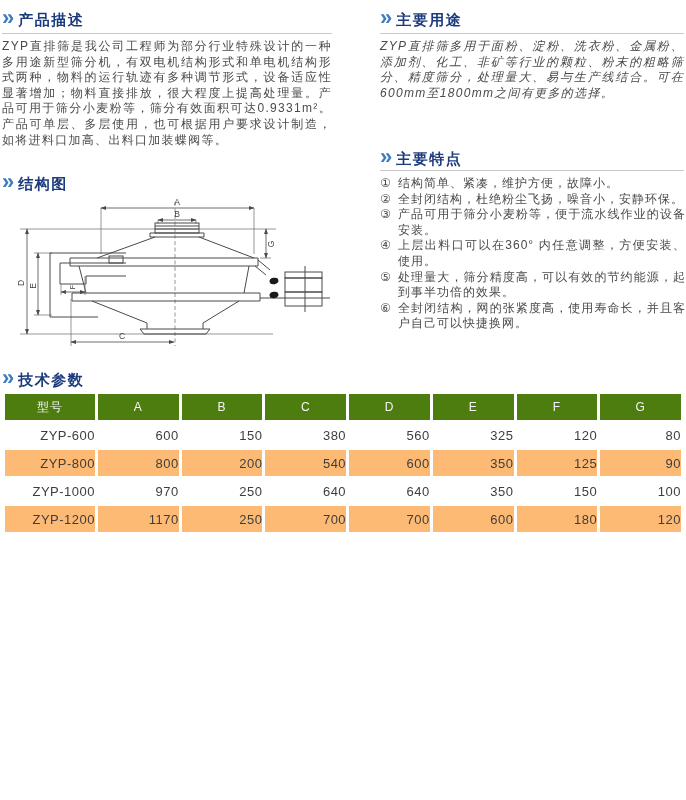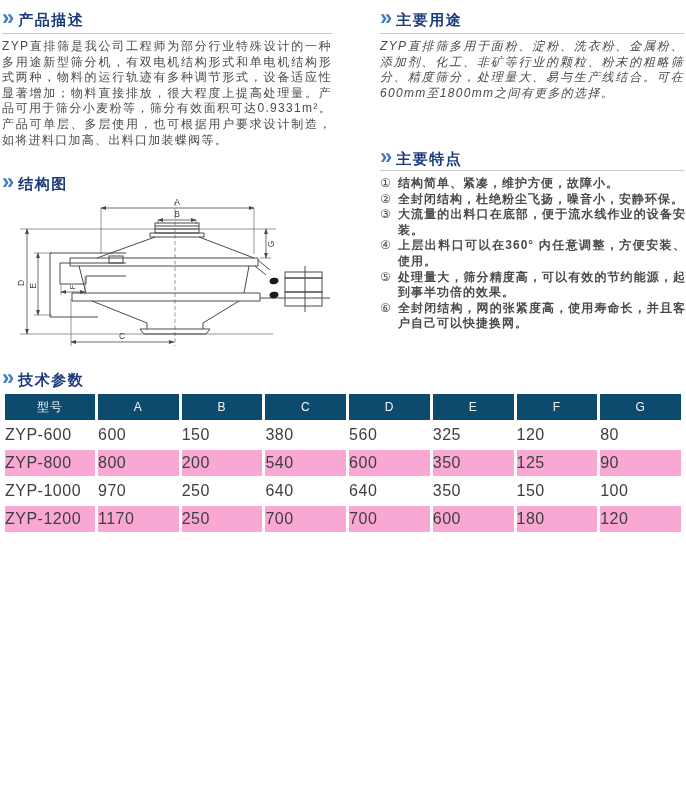--- a/index.html
+++ b/index.html
@@ -15,40 +15,40 @@
   }
   .sec-title { color:#1c3b7d; font-size:15px; font-weight:bold; letter-spacing:1.5px; }
   .rule { position:absolute; height:1px; background:#c8c8c8; }
   .body-text {
     position:absolute; font-size:12px; line-height:15.6px; color:#4a4a4a;
     letter-spacing:1.3px; text-align:justify;
   }
   .features { position:absolute; left:380px; top:176px; width:306px; }
   .feat-item { display:flex; font-size:12px; line-height:15.6px; color:#4a4a4a; letter-spacing:1px; }
   .feat-num { flex:0 0 18px; }
-  .feat-text { flex:1; text-align:justify;font-weight:bold; }
+  .feat-text { flex:1; text-align:justify; }
   .diagram { position:absolute; left:8px; top:196px; }
   .diagram .mach { stroke:#4a4a4a; stroke-width:1; fill:none; }
   .diagram .dim  { stroke:#4a4a4a; stroke-width:0.8; fill:none; }
   .diagram .thin { stroke:#6a6a6a; stroke-width:0.7; fill:none; }
   .diagram .cl   { stroke:#6a6a6a; stroke-width:0.7; stroke-dasharray:4 2.5; fill:none; }
   .diagram .lbl  { font-size:8.5px; fill:#3e3e3e; }
   .params {
     position:absolute; left:2px; top:392px; width:682px;
     border-collapse:separate; border-spacing:3px 2px; table-layout:fixed;
   }
   .params th {
-    background:#0c4a6e; color:#f5f5f5; font-weight:normal;
+    background:#4d7c0f; color:#f5f5f5; font-weight:normal;
     font-size:12px; height:26px; letter-spacing:1px;
   }
   .params td {
-    text-align:left; font-size:16px; color:#3e3e3e;
+    text-align:right; font-size:13px; color:#3e3e3e;
     height:26px; letter-spacing:0.5px;
   }
-  .params tr.alt td { background:#f9a8d4; }
+  .params tr.alt td { background:#fdba74; }
 </style>
 </head>
 <body>
 
 <div class="sec-head" style="left:2px; top:8px;">
   <span class="chev">»</span>
   <span class="sec-title">产品描述</span>
 </div>
 <div class="rule" style="left:2px; top:33px; width:330px;"></div>
 <p class="body-text" style="left:2px; top:39px; width:330px;">ZYP直排筛是我公司工程师为部分行业特殊设计的一种多用途新型筛分机，有双电机结构形式和单电机结构形式两种，物料的运行轨迹有多种调节形式，设备适应性显著增加；物料直接排放，很大程度上提高处理量。产品可用于筛分小麦粉等，筛分有效面积可达0.9331m²。产品可单层、多层使用，也可根据用户要求设计制造，如将进料口加高、出料口加装蝶阀等。</p>
@@ -69,21 +69,21 @@
   <div class="feat-item">
     <span class="feat-num">①</span>
     <span class="feat-text">结构简单、紧凑，维护方便，故障小。</span>
   </div>
   <div class="feat-item">
     <span class="feat-num">②</span>
     <span class="feat-text">全封闭结构，杜绝粉尘飞扬，噪音小，安静环保。</span>
   </div>
   <div class="feat-item">
     <span class="feat-num">③</span>
-    <span class="feat-text">大流量的出料口在底部，便于流水线作业的设备安装。</span>
+    <span class="feat-text">产品可用于筛分小麦粉等，便于流水线作业的设备安装。</span>
   </div>
   <div class="feat-item">
     <span class="feat-num">④</span>
     <span class="feat-text">上层出料口可以在360° 内任意调整，方便安装、使用。</span>
   </div>
   <div class="feat-item">
     <span class="feat-num">⑤</span>
     <span class="feat-text">处理量大，筛分精度高，可以有效的节约能源，起到事半功倍的效果。</span>
   </div>
   <div class="feat-item">

